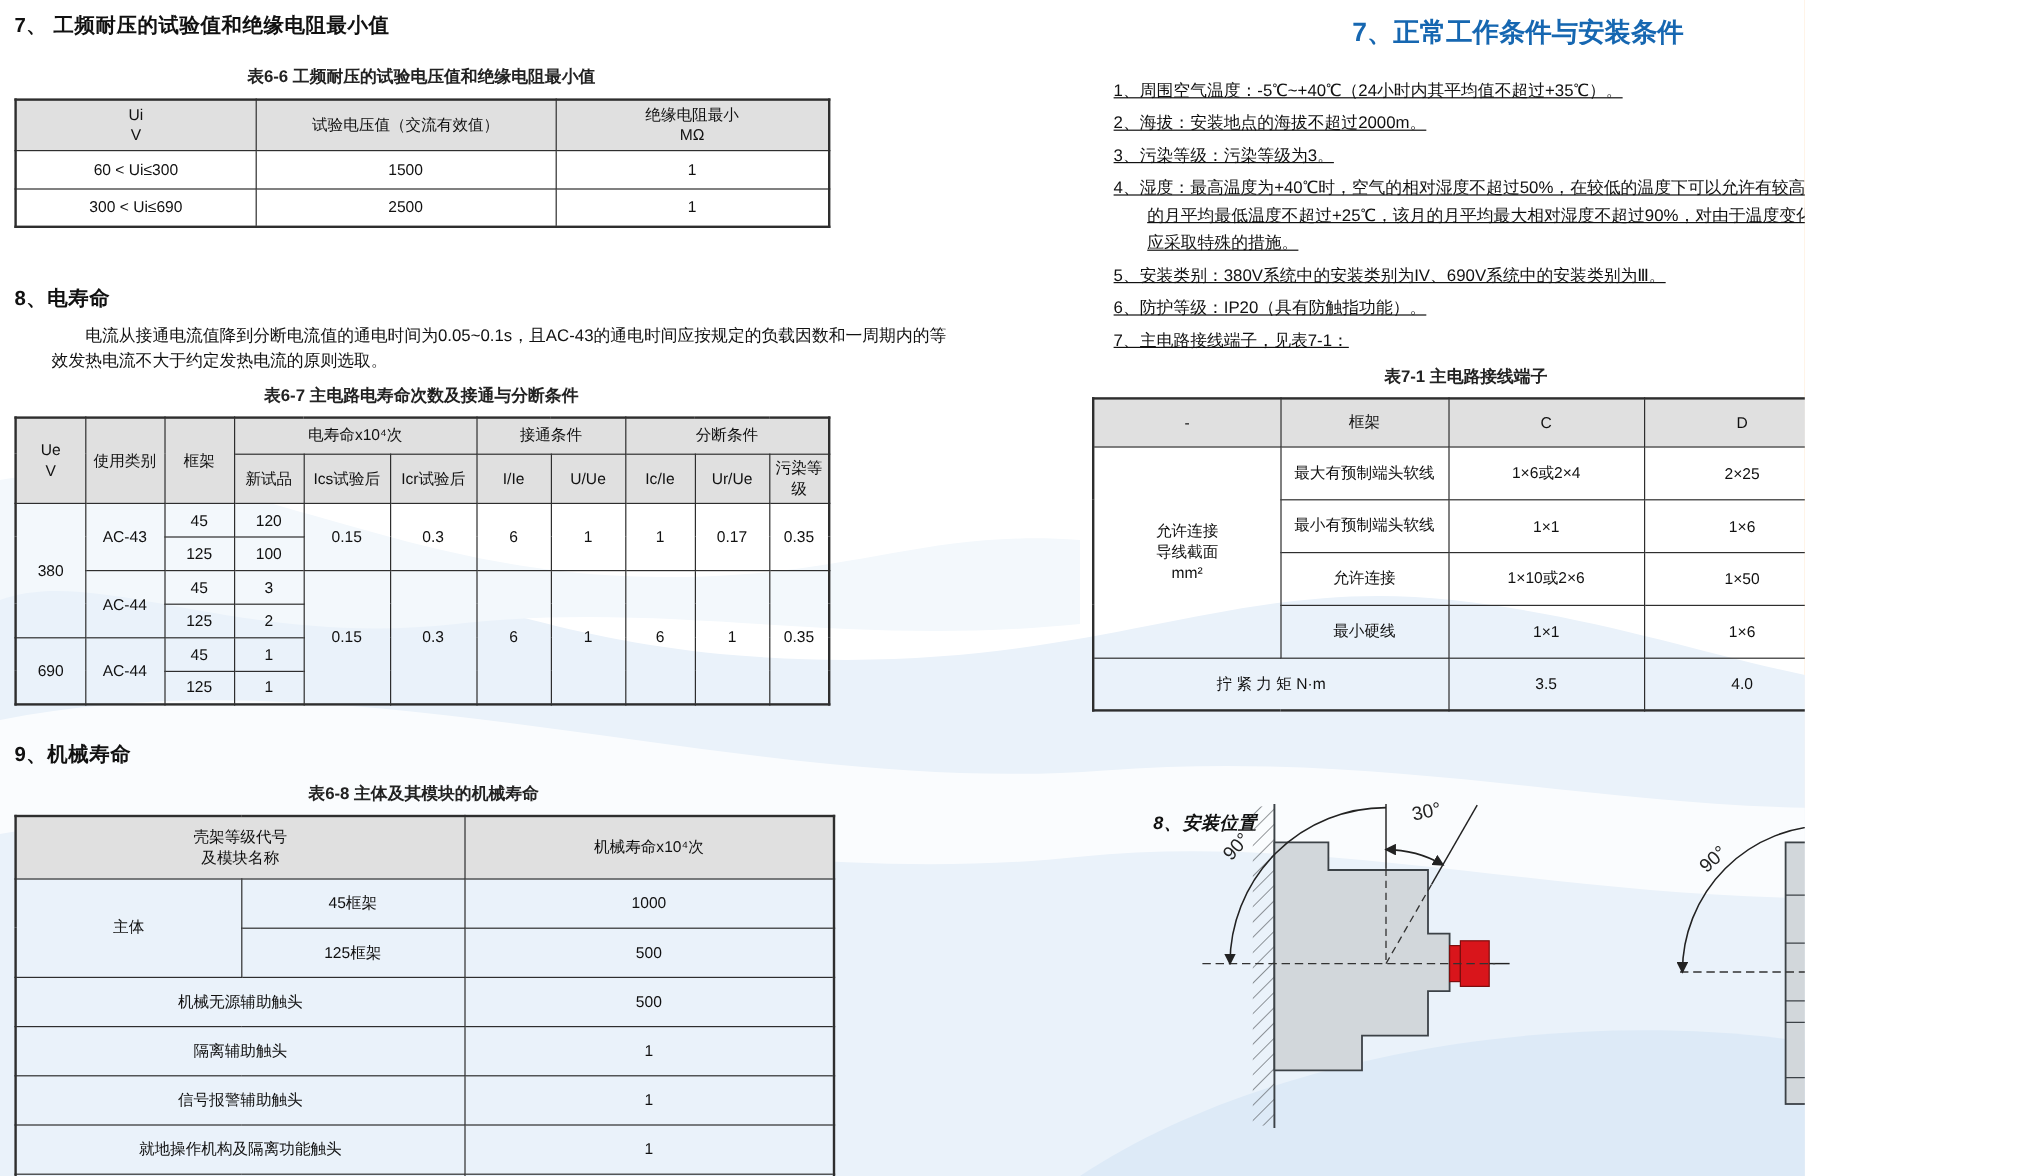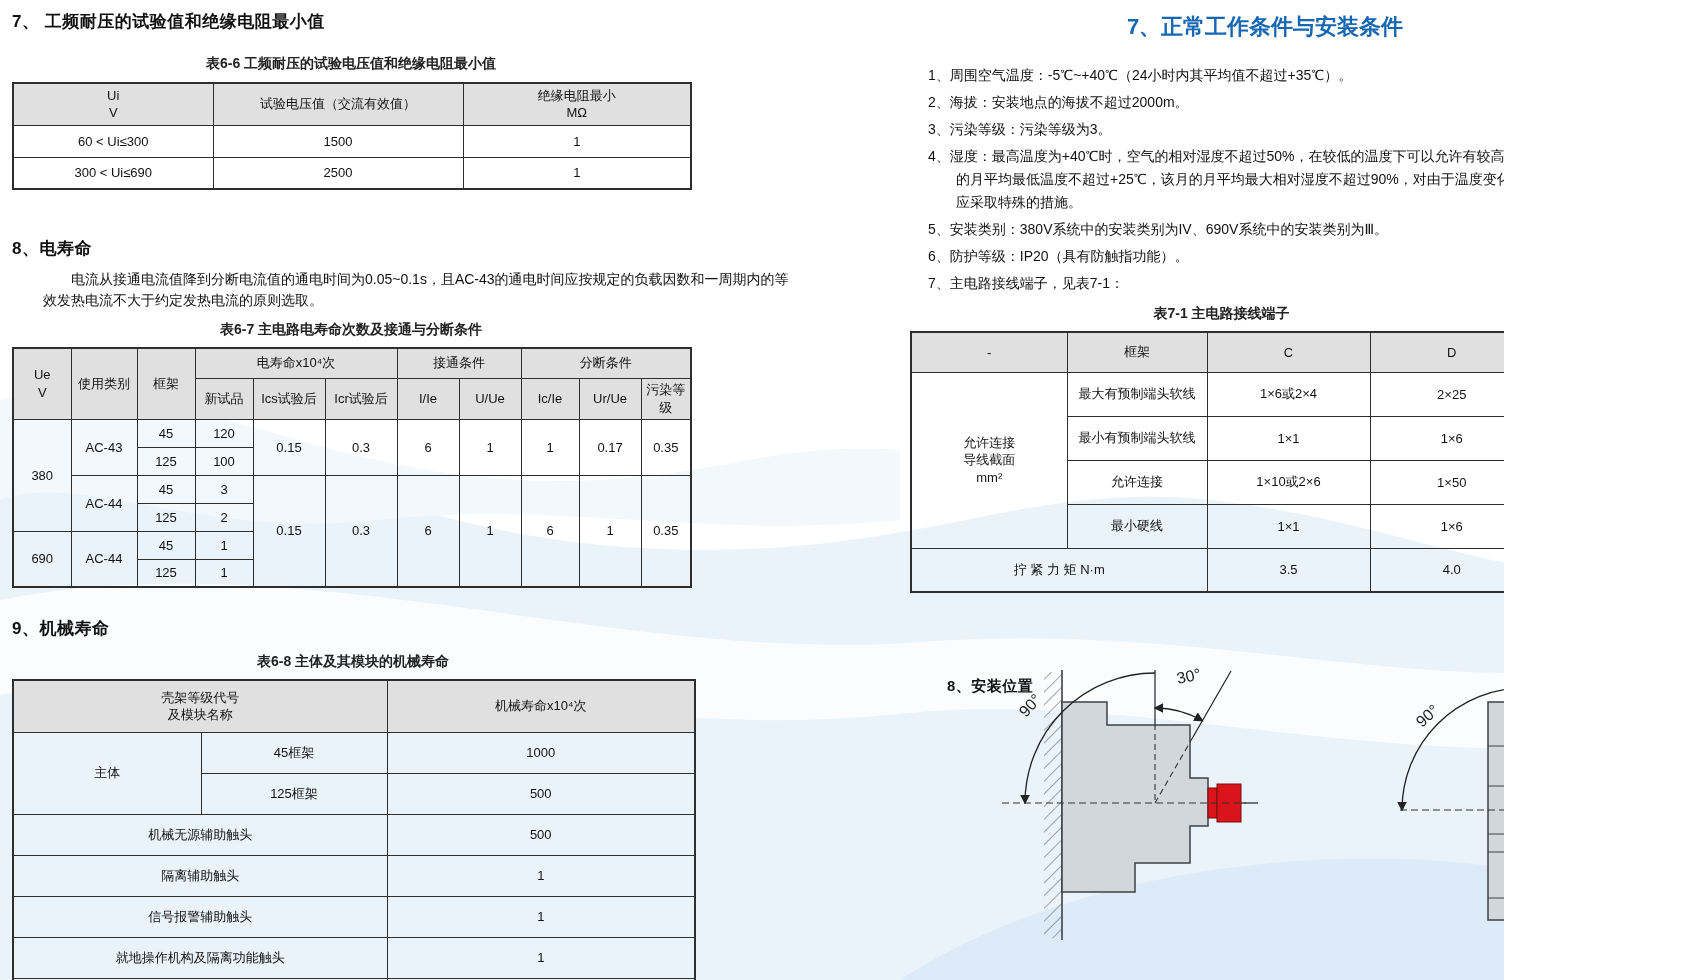--- a/index.html
+++ b/index.html
@@ -18,21 +18,21 @@
   .t-caption { font-size:14px; font-weight:bold; color:#222; text-align:center; }
 
   table.dtable { border-collapse:collapse; table-layout:fixed; border:2px solid #2e2e2e; background:transparent; }
   table.dtable td { border:1px solid #2e2e2e; text-align:center; vertical-align:middle;
                     font-size:13px; color:#111; padding:2px 4px; background:transparent; }
   table.dtable td.hd { background:#e0e0e0; }
   .pre { white-space:pre-line; line-height:1.35; }
 
   .para { font-size:14px; line-height:21px; text-indent:2em; color:#111; width:748px; }
 
-  ul.cond { list-style:none; font-size:14px; color:#111; }
+  ul.cond { list-style:none; font-size:14px; color:#111;text-decoration:underline; }
   ul.cond li { padding-left:28px; text-indent:-28px; line-height:23px; margin-bottom:4px; }
 
   .figure-wrap { position:absolute; left:950px; top:620px; width:680px; height:345px; z-index:2; }
   .fig-caption { position:absolute; left:0; right:0; top:322px; text-align:right; font-size:18px; color:#222; }
   svg text.ang { font-size:16px; fill:#222; font-family:"Liberation Sans",sans-serif; }
 </style>
 </head>
 <body>
 
 <div class="page">
@@ -267,21 +267,21 @@
         <td>1×6</td>
       </tr>
       <tr style="height:44px">
         <td colspan="2">拧 紧 力 矩 N·m</td>
         <td>3.5</td>
         <td>4.0</td>
       </tr>
     </tbody>
       </table>
 
-    <div class="h-black" style="font-size:15px; margin-top:84px; margin-left:37px;">8、安装位置</div>
+    <div class="h-black" style="font-size:15px; margin-top:84px; margin-left:51px;font-style:italic;">8、安装位置</div>
   </div>
 
   <div class="figure-wrap">
 
     <svg width="360" height="320" viewBox="0 0 360 320" style="position:absolute; left:0; top:0;">
       <defs>
         <pattern id="hatch" width="9" height="9" patternUnits="userSpaceOnUse" patternTransform="rotate(45)">
           <line x1="0" y1="0" x2="0" y2="9" stroke="#5a5f64" stroke-width="1.1"></line>
         </pattern>
         <marker id="arr" viewBox="0 0 10 10" refX="8.5" refY="5" markerWidth="7.5" markerHeight="7.5" orient="auto-start-reverse">

